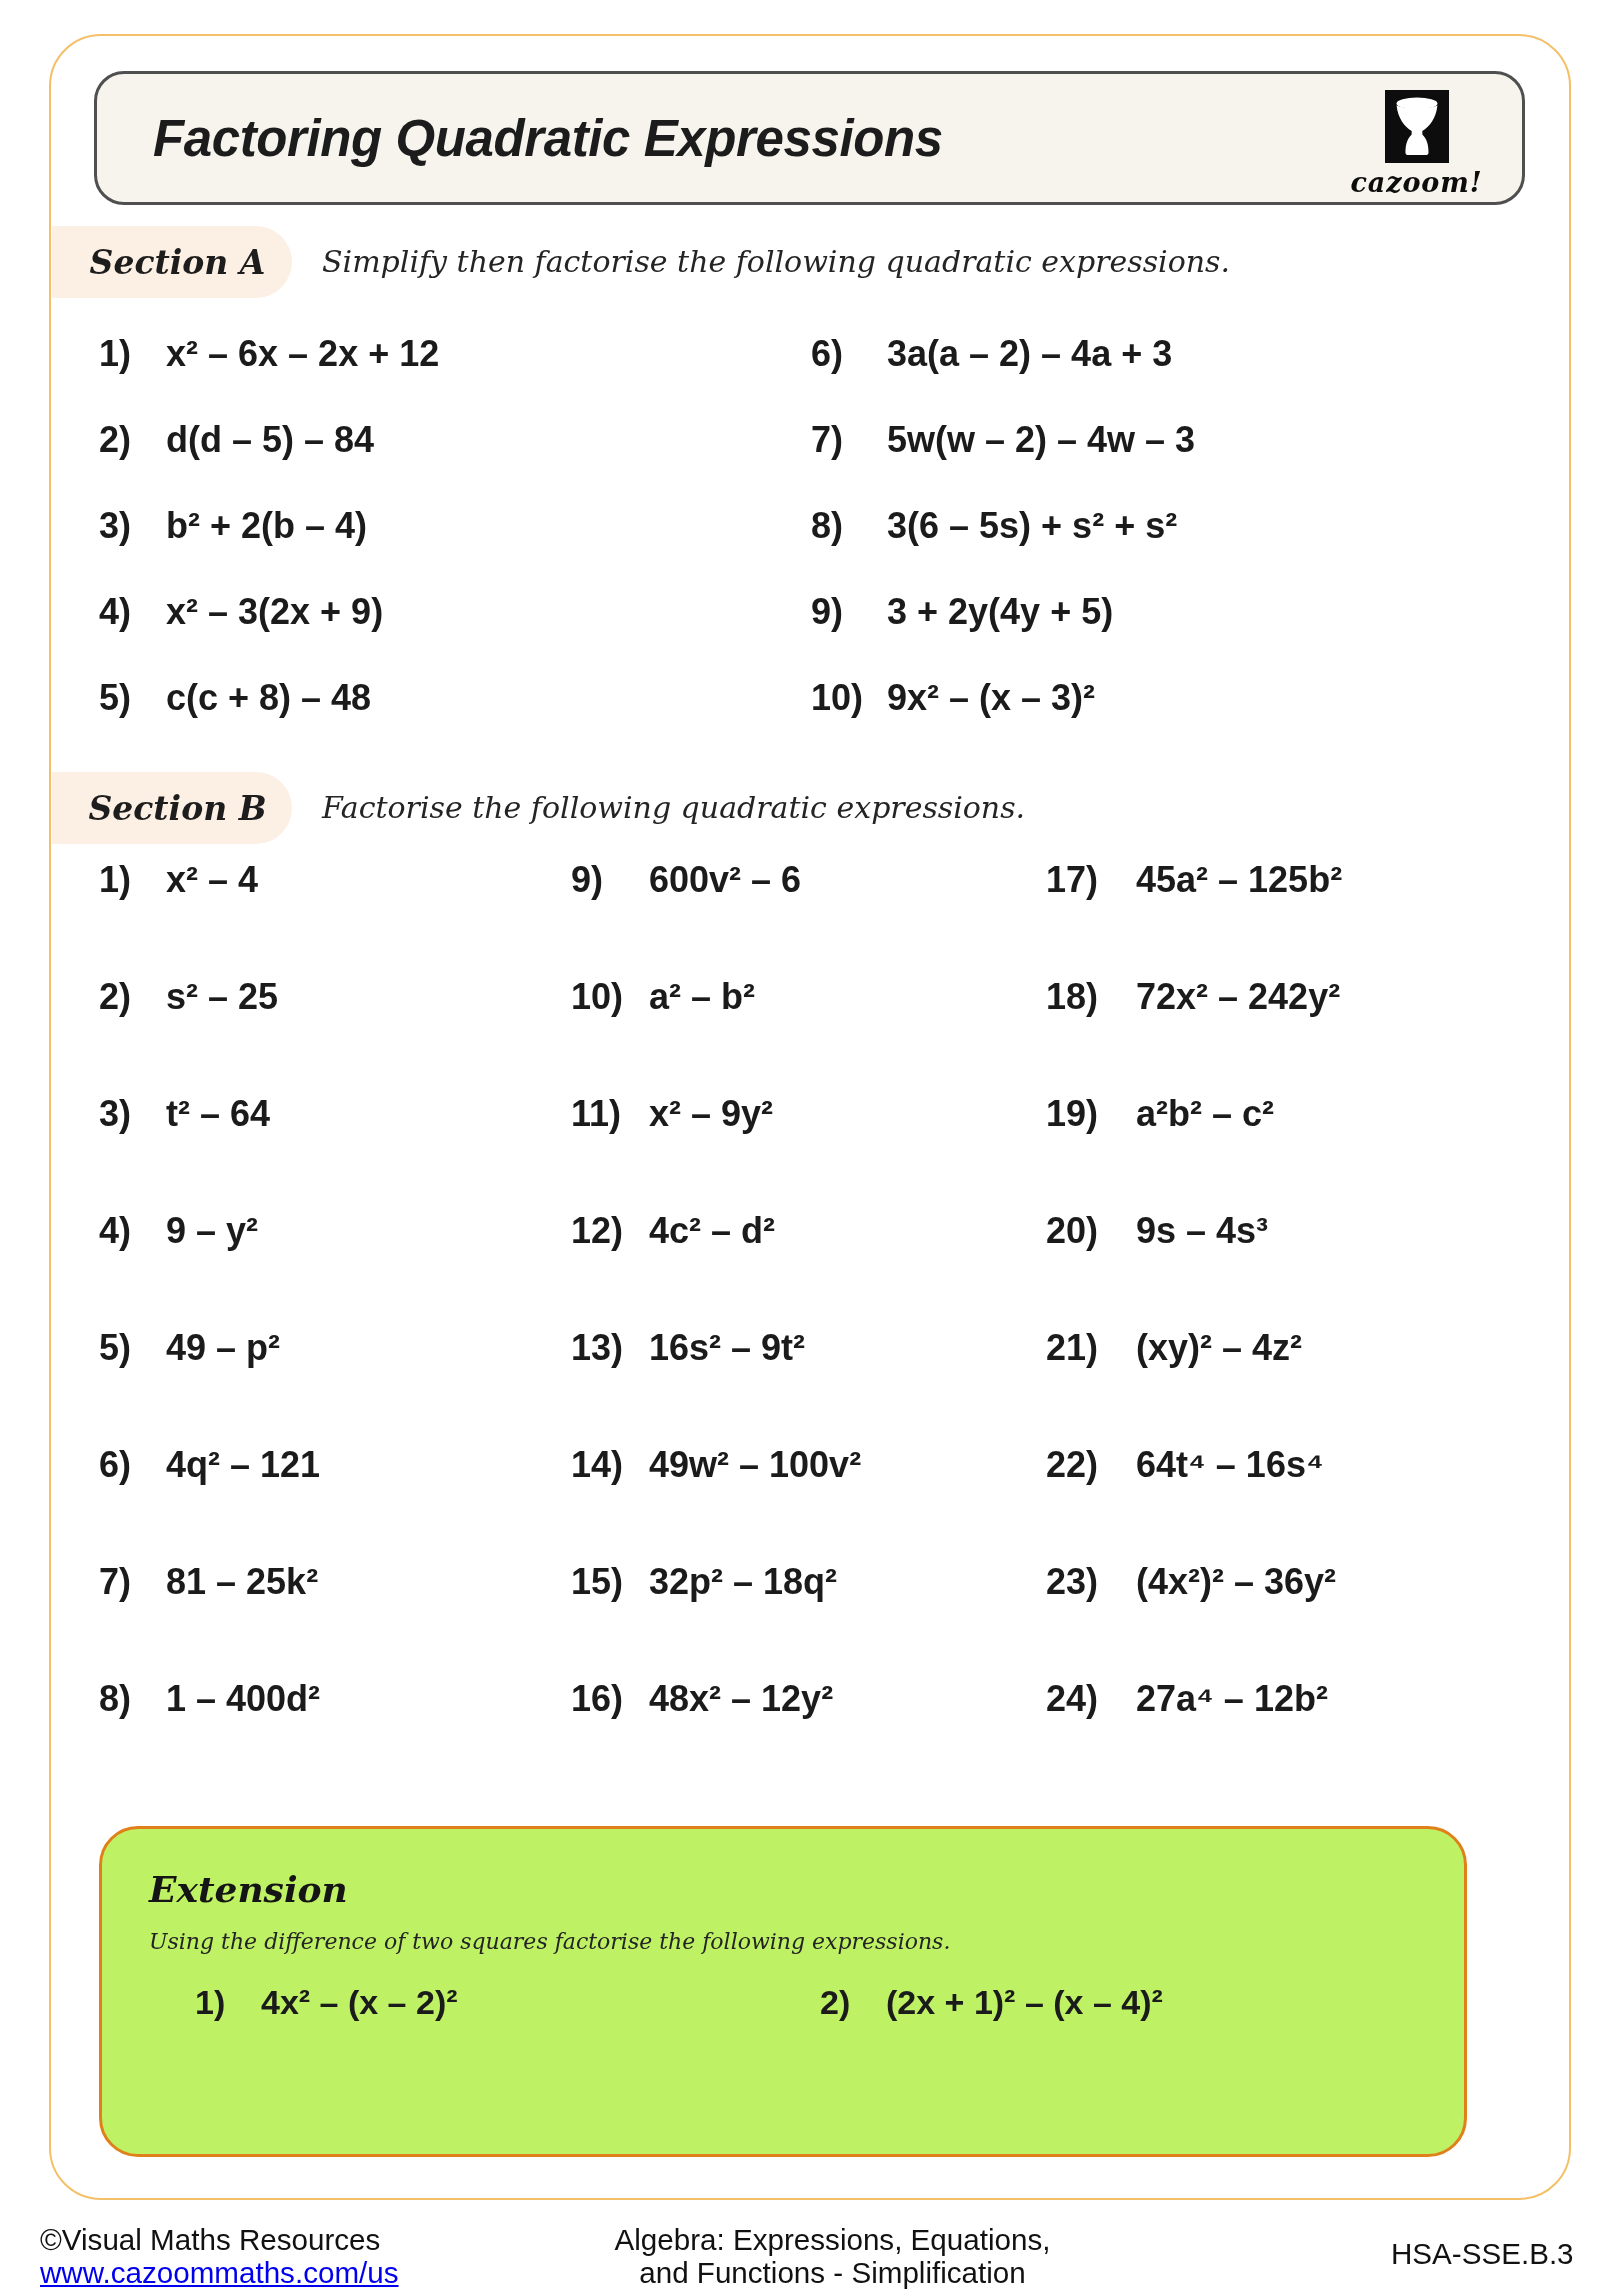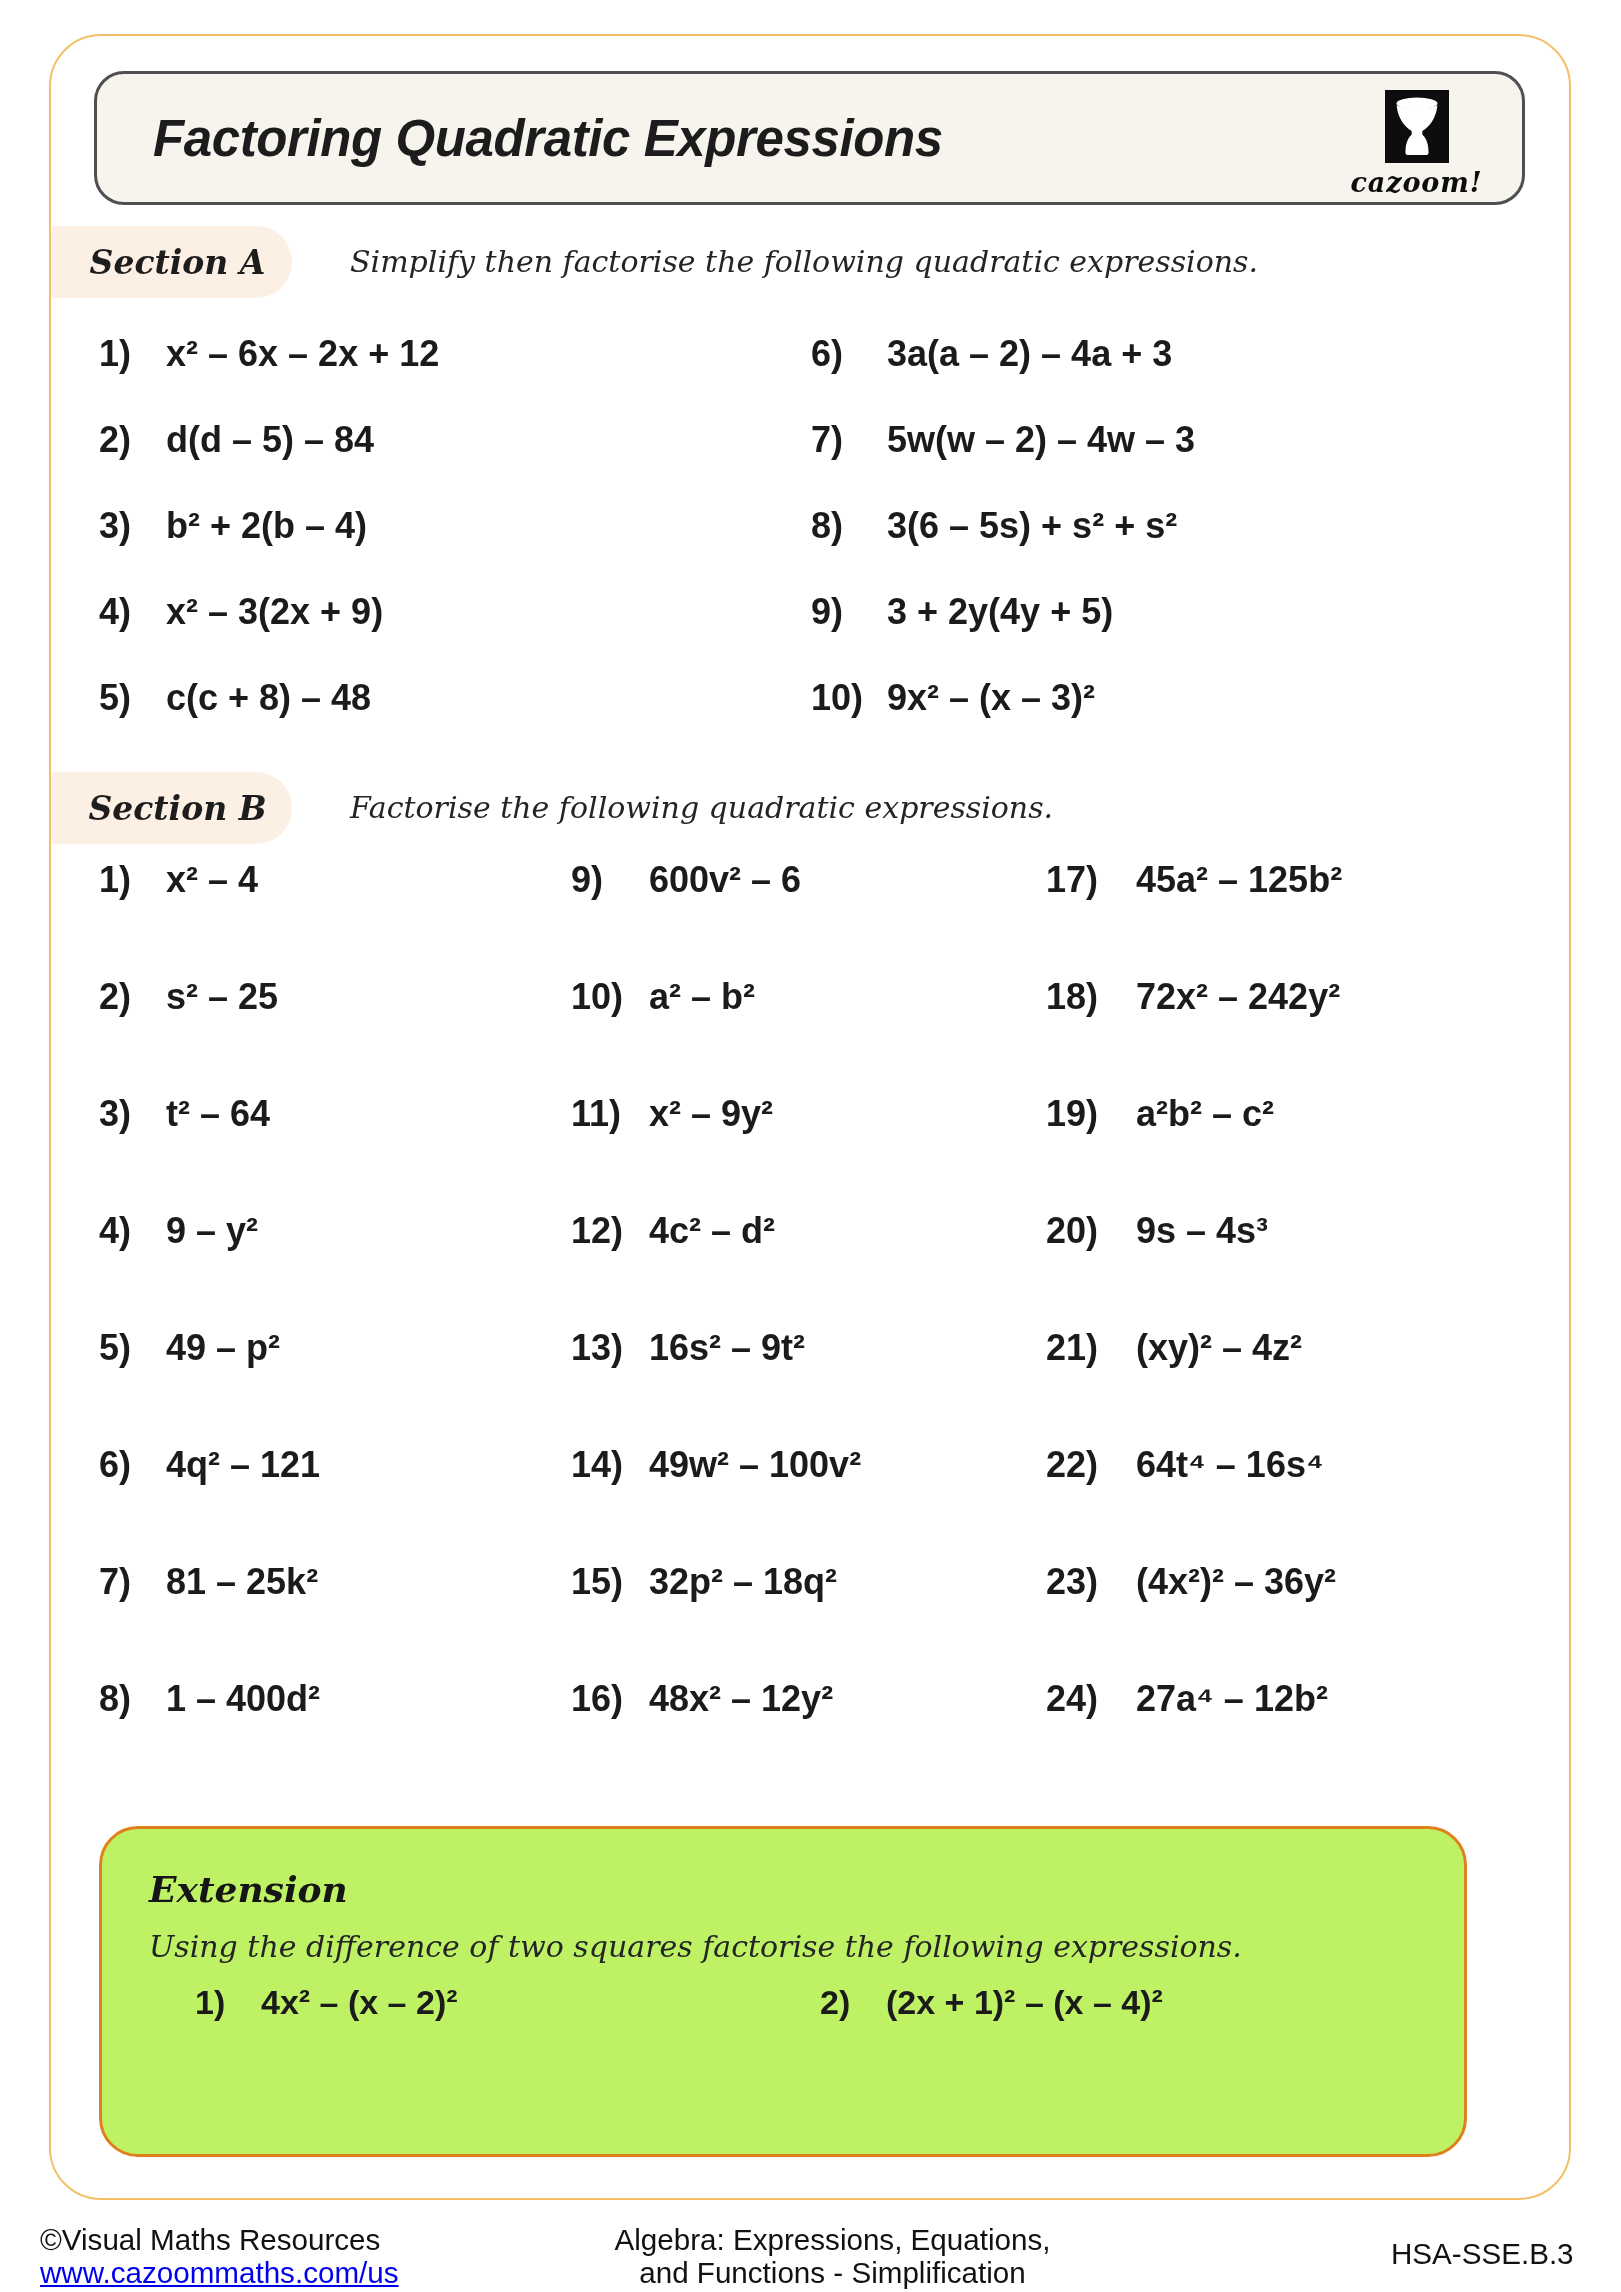--- a/index.html
+++ b/index.html
@@ -36,21 +36,21 @@
     background:#fcefe3; border-radius:0 36px 36px 0;
     display:flex; align-items:center; justify-content:center;
     font-family:"DejaVu Serif", serif; font-style:italic; font-weight:700;
     font-size:33px; color:#1d1d1d; padding-left:11px;
   }
   .pill-a { top:226px; }
   .pill-b { top:772px; }
   .instruction {
     position:absolute; left:322px;
     font-family:"DejaVu Serif", serif; font-style:italic;
-    font-size:30px; color:#242424; white-space:nowrap;margin-left:28px;
+    font-size:30px; color:#242424; white-space:nowrap;
   }
   .instr-a { top:244px; }
   .instr-b { top:790px; }
   
   .pcol { position:absolute; }
   .prow {
     display:flex; align-items:baseline; height:47px; line-height:47px;
     font-family:"Liberation Sans","DejaVu Sans",sans-serif; font-weight:700;
     font-size:36px; color:#1b1b1b; white-space:nowrap;
   }
@@ -72,21 +72,21 @@
     background:#bef264; border:3.6px solid #e0801a; border-radius:39px;
   }
   .ext-title {
     position:absolute; left:47px; top:39px;
     font-family:"DejaVu Serif", serif; font-style:italic; font-weight:700;
     font-size:36px; color:#151515;
   }
   .ext-instr {
     position:absolute; left:47px; top:100px;
     font-family:"DejaVu Serif", serif; font-style:italic;
-    font-size:30px; color:#242424; white-space:nowrap;
+    font-size:22px; color:#242424; white-space:nowrap;
   }
   .ext-p { position:absolute; top:150px; font-size:34px; }
   .ext-p1 { left:93px; }
   .ext-p2 { left:718px; }
   .ext-p .w74 { width:66px; }
   
   .f-left { position:absolute; left:40px; top:2223px; font-size:29.6px; line-height:33px; color:#111; }
   .f-link { color:#0000ee; text-decoration:underline; cursor:pointer; }
   .f-center {
     position:absolute; left:573px; width:519px; top:2223px;

